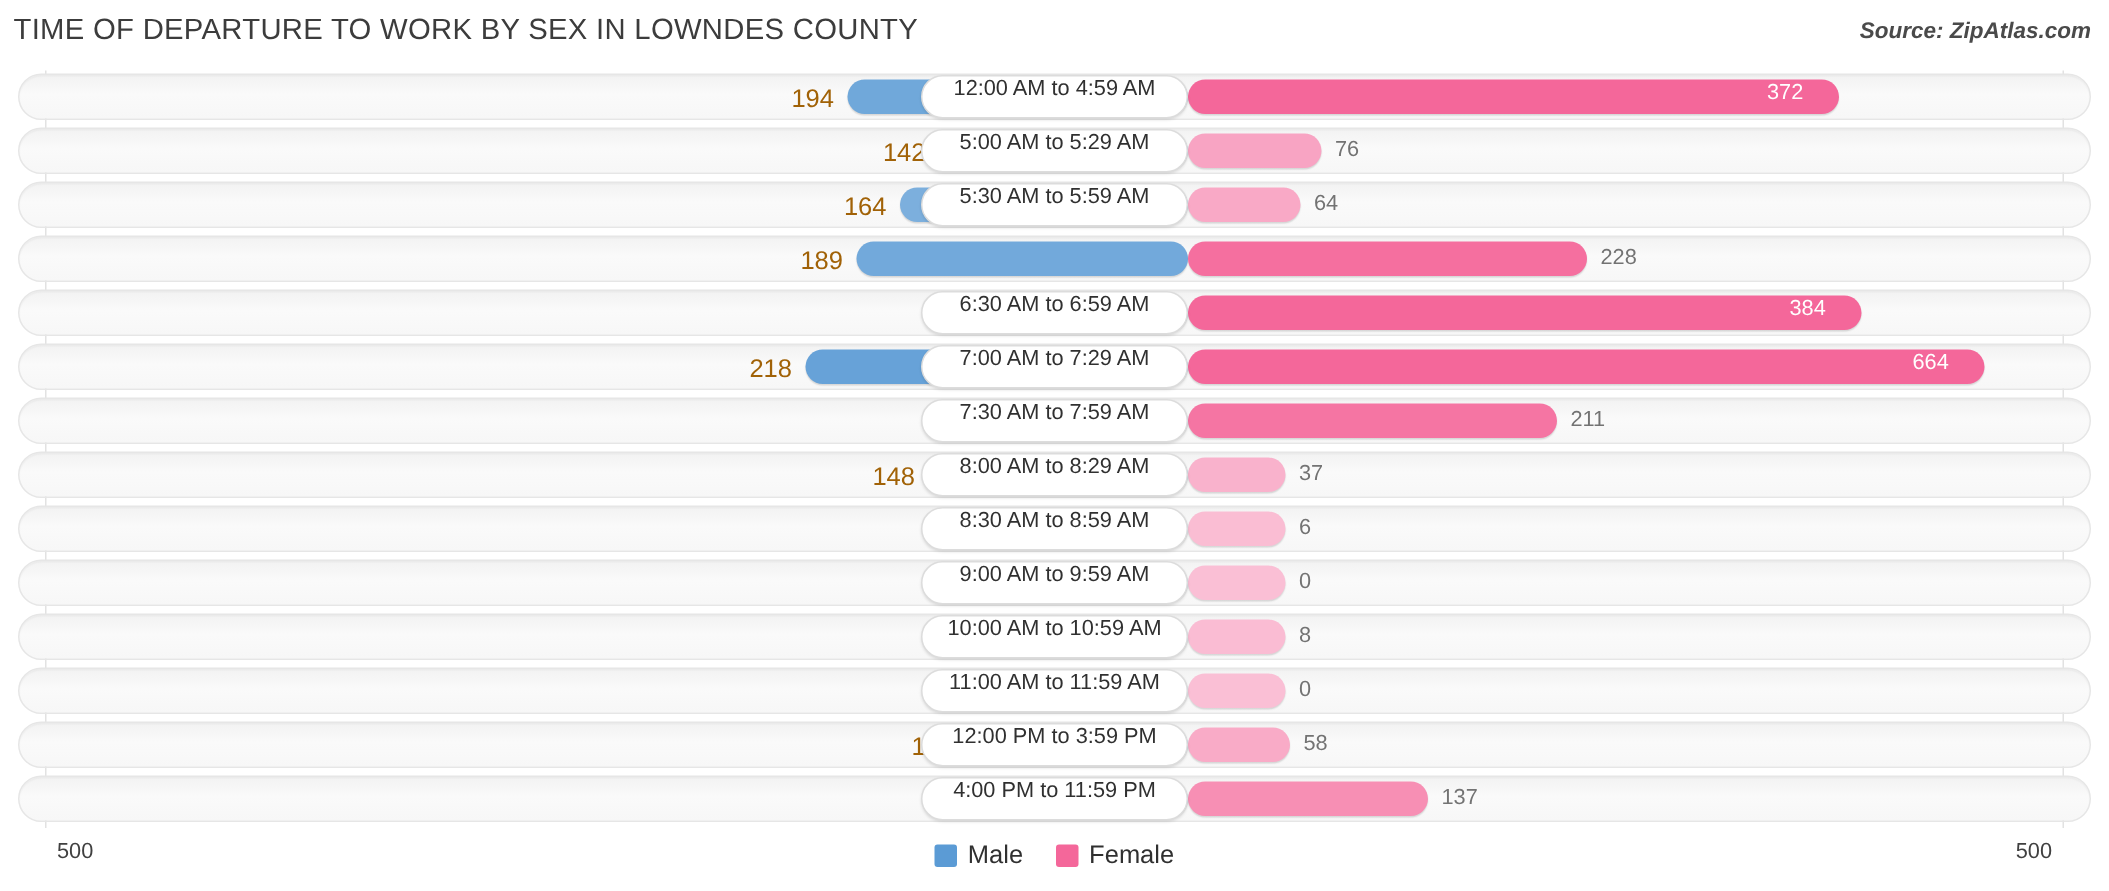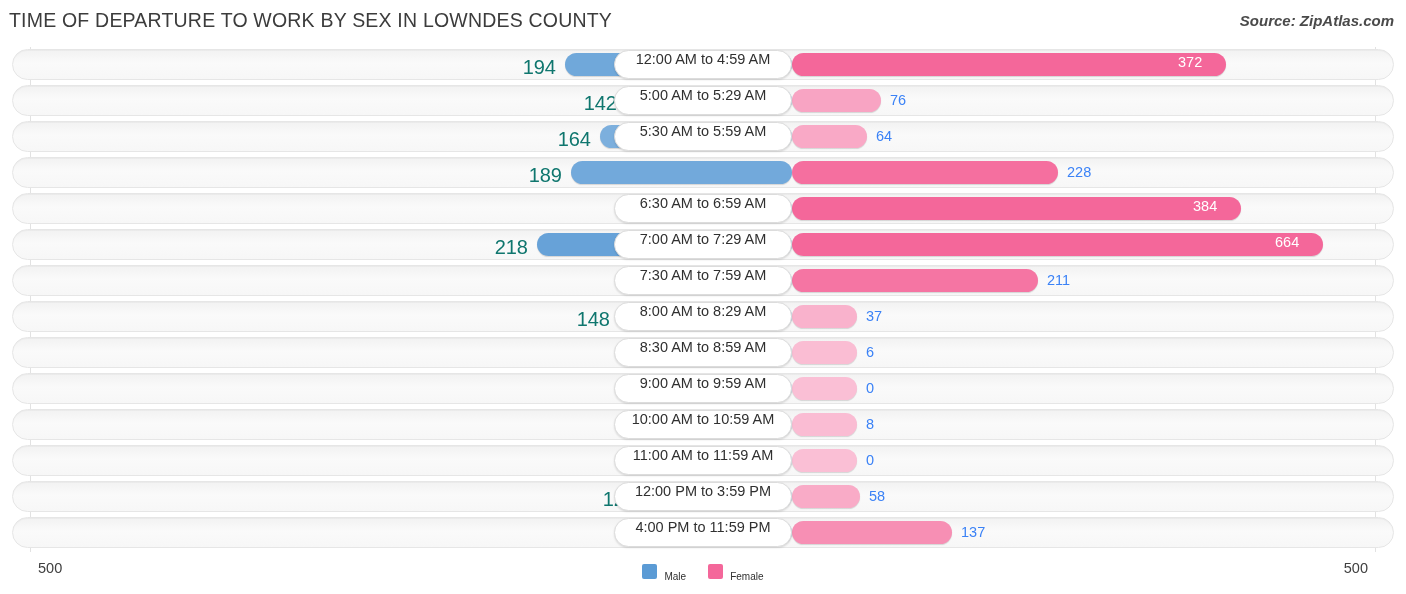--- a/index.html
+++ b/index.html
@@ -102,31 +102,31 @@
     left: 792px;
     border-radius: 12px;
     box-shadow: 0 1px 1px rgba(0,0,0,0.14);
     z-index: 2;
   }
 
   
   .val-male-out {
     position: absolute;
     top: 9px;
-    font-size: 20px;
-    color: #0f766e;
+    font-size: 17px;
+    color: #a16207;
     text-align: right;
     white-space: nowrap;
     z-index: 3;
   }
   .val-female-out {
     position: absolute;
     top: 9px;
     font-size: 14.5px;
-    color: #3b82f6;
+    color: #737373;
     white-space: nowrap;
     z-index: 3;
   }
   
   .val-inside {
     position: absolute;
     top: 4px;
     font-size: 14.5px;
     color: #ffffff;
     white-space: nowrap;
@@ -187,23 +187,22 @@
     display: flex;
     align-items: center;
     gap: 7px;
   }
   .legend-swatch {
     width: 15px; height: 15px;
     border-radius: 2px;
     display: inline-block;
   }
   .legend-label {
-    font-size: 10px;
+    font-size: 17px;
     color: #303030;
-    margin-top: 11px;
   }
 </style>
 </head>
 <body>
 
 <div class="chart-root">
 
   <div class="header">
     <div class="chart-title">TIME OF DEPARTURE TO WORK BY SEX IN LOWNDES COUNTY</div>
     <div class="chart-source">Source: ZipAtlas.com</div>

